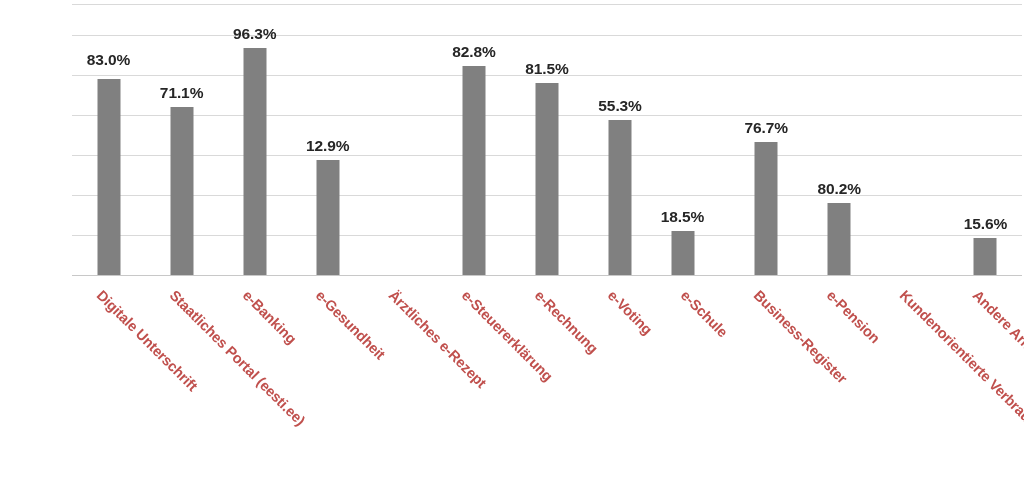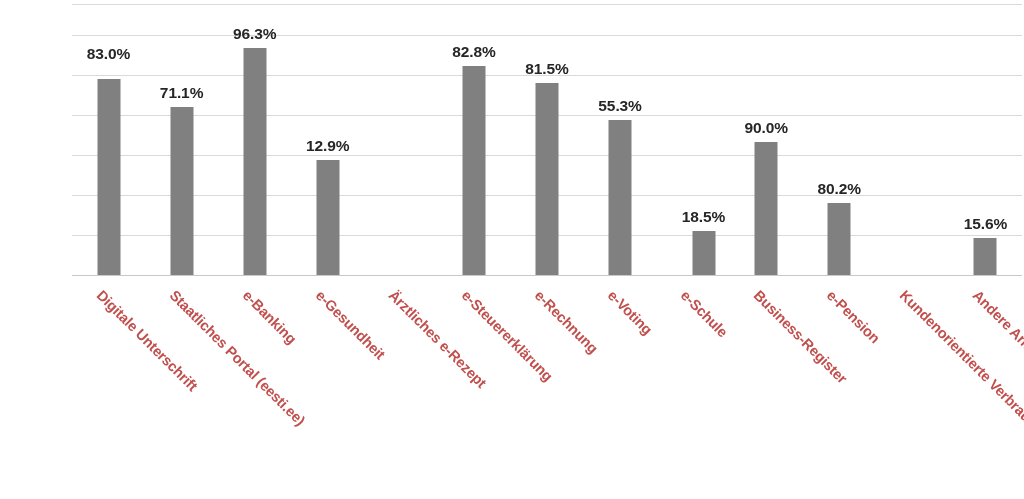--- a/index.html
+++ b/index.html
@@ -109,21 +109,21 @@
       <div class="gridline" style="top: 150.817px;"></div>
       <div class="gridline" style="top: 110.757px;"></div>
       <div class="gridline" style="top: 70.6957px;"></div>
       <div class="gridline" style="top: 30.6348px;"></div>
       <div class="gridline" style="top: 0px;"></div>
     </div>
 
   <div id="bars-layer">
       <div class="bar-slot" style="left: 0px; width: 73.0769px;">
         <div class="bar-rect" title="Digitale Unterschrift 83.0%" style="height: 195.591px; background: rgb(128, 128, 128);"></div>
-        <div class="bar-value" style="bottom: 212px; color: rgb(38, 38, 38);">83.0%</div>
+        <div class="bar-value" style="bottom: 206px; color: rgb(38, 38, 38);">83.0%</div>
       </div>
       <div class="bar-slot" style="left: 73.0769px; width: 73.0769px;">
         <div class="bar-rect" title="Staatliches Portal (eesti.ee) 71.1%" style="height: 167.549px; background: rgb(128, 128, 128);"></div>
         <div class="bar-value" style="bottom: 172.549px; color: rgb(38, 38, 38);">71.1%</div>
       </div>
       <div class="bar-slot" style="left: 146.154px; width: 73.0769px;">
         <div class="bar-rect" title="e-Banking 96.3%" style="height: 226.933px; background: rgb(128, 128, 128);"></div>
         <div class="bar-value" style="bottom: 231.933px; color: rgb(38, 38, 38); text-align: right;">96.3%</div>
       </div>
       <div class="bar-slot" style="left: 219.231px; width: 73.0769px;">
@@ -135,27 +135,27 @@
         <div class="bar-value" style="bottom: 214.495px; color: rgb(38, 38, 38);">82.8%</div>
       </div>
       <div class="bar-slot" style="left: 438.462px; width: 73.0769px;">
         <div class="bar-rect" title="e-Rechnung 81.5%" style="height: 192.057px; background: rgb(128, 128, 128);"></div>
         <div class="bar-value" style="bottom: 197.057px; color: rgb(38, 38, 38);">81.5%</div>
       </div>
       <div class="bar-slot" style="left: 511.538px; width: 73.0769px;">
         <div class="bar-rect" title="e-Voting 65.9%" style="height: 155.295px; background: rgb(128, 128, 128);"></div>
         <div class="bar-value" style="bottom: 160.295px; color: rgb(38, 38, 38);">55.3%</div>
       </div>
-      <div class="bar-slot" style="left: 595px; width: 73.0769px;">
+      <div class="bar-slot" style="left: 574px; width: 73.0769px;">
         <div class="bar-rect" title="e-Schule 18.5%" style="height: 43.5957px; background: rgb(128, 128, 128);"></div>
         <div class="bar-value" style="bottom: 48.5957px; color: rgb(38, 38, 38);">18.5%</div>
       </div>
       <div class="bar-slot" style="left: 657.692px; width: 73.0769px;">
         <div class="bar-rect" title="Business-Register 56.3%" style="height: 132.672px; background: rgb(128, 128, 128);"></div>
-        <div class="bar-value" style="bottom: 137.672px; color: rgb(38, 38, 38);">90.0%</div>
+        <div class="bar-value" style="bottom: 137.672px; color: rgb(38, 38, 38);">76.7%</div>
       </div>
       <div class="bar-slot" style="left: 730.769px; width: 73.0769px;">
         <div class="bar-rect" title="e-Pension 30.4%" style="height: 71.6383px; background: rgb(128, 128, 128);"></div>
         <div class="bar-value" style="bottom: 76.6383px; color: rgb(38, 38, 38);">80.2%</div>
       </div>
       <div class="bar-slot" style="left: 876.923px; width: 73.0769px;">
         <div class="bar-rect" title="Andere Anwendungen 15.6%" style="height: 36.7617px; background: rgb(128, 128, 128);"></div>
         <div class="bar-value" style="bottom: 41.7617px; color: rgb(38, 38, 38);">15.6%</div>
       </div>
     </div>

